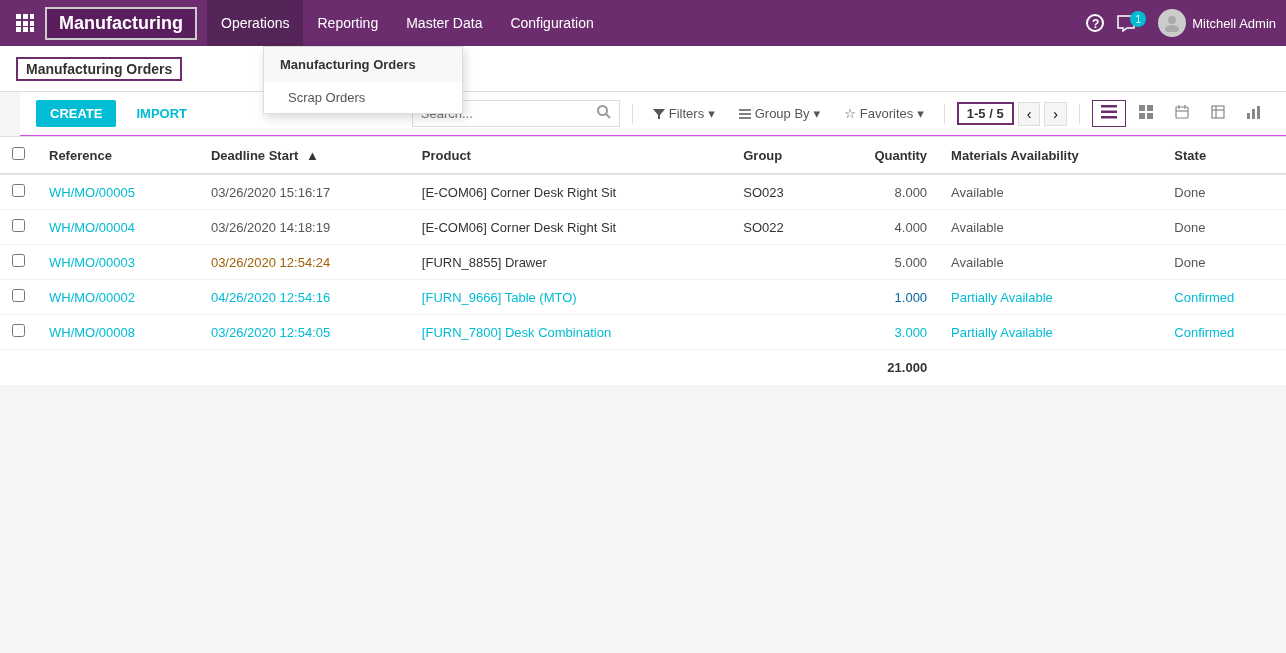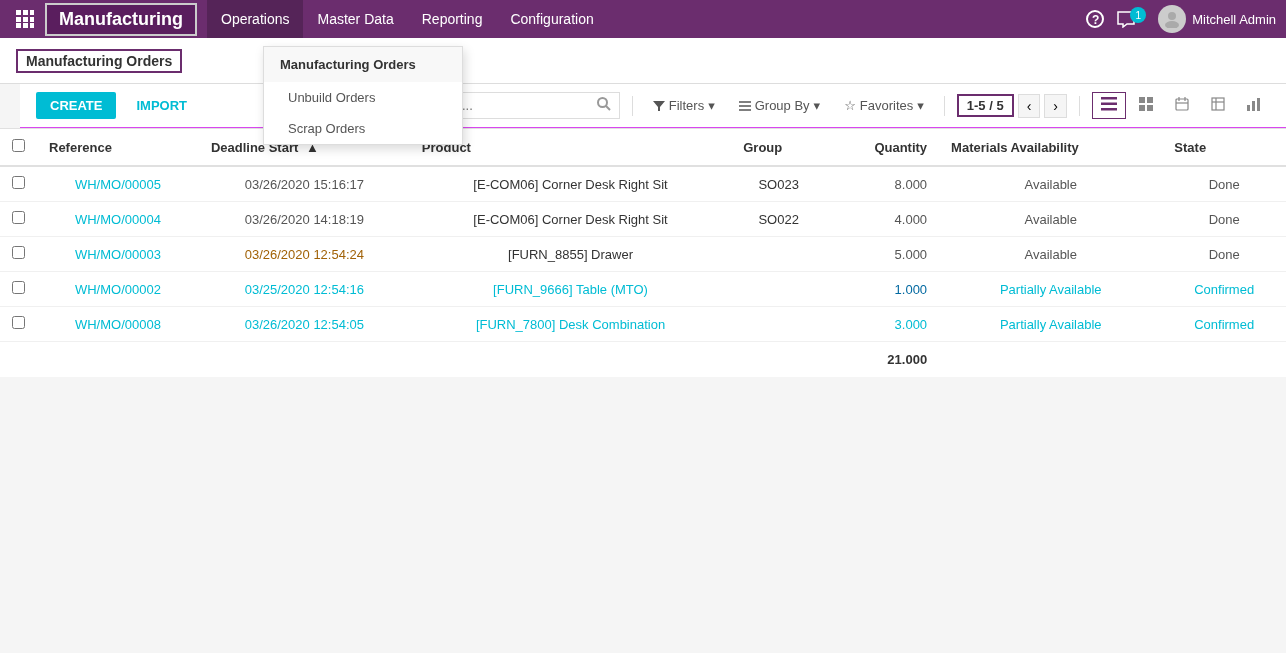--- a/index.html
+++ b/index.html
@@ -3,21 +3,21 @@
   <meta charset="utf-8">
   <style>
     * { box-sizing: border-box; margin: 0; padding: 0; }
     body { font-family: Arial, sans-serif; font-size: 13px; background: #f5f5f5; color: #333; }
 
     
     .navbar {
       background: #6b2d6e;
       display: flex;
       align-items: center;
-      height: 38px;
+      height: 46px;
       padding: 0 10px;
       color: #fff;
     }
     .navbar-grid-icon {
       width: 30px; height: 30px;
       display: flex; align-items: center; justify-content: center;
       cursor: pointer; margin-right: 5px;
     }
     .navbar-brand {
       background: #5a1e5e;
@@ -213,21 +213,20 @@
       white-space: nowrap;
       background: #fff;
     }
     thead th.sortable { cursor: pointer; }
     tbody tr {
       border-bottom: 1px solid #f0f0f0;
     }
     tbody td {
       padding: 9px 12px;
       font-size: 13px;
-      text-align: center;
     }
     .link-cell { color: #00bcd4; cursor: pointer; }
     .confirmed-link { color: #00bcd4; cursor: pointer; font-weight: 500; }
     .done-text { color: #555; }
     .total-row td {
       padding: 10px 12px;
       font-weight: bold;
       font-size: 13px;
       text-align: right;
     }
@@ -251,22 +250,22 @@
         <rect x="7" y="7" width="5" height="5"></rect>
         <rect x="14" y="7" width="4" height="5"></rect>
       <rect x="0" y="13" width="5" height="5"></rect>
         <rect x="7" y="13" width="5" height="5"></rect>
         <rect x="14" y="13" width="4" height="5"></rect>
     </svg>
   </div>
   <div class="navbar-brand">Manufacturing</div>
   <div class="navbar-menu">
     <div class="navbar-menu-item active">Operations</div>
+    <div class="navbar-menu-item">Reporting</div>
     <div class="navbar-menu-item">Master Data</div>
-    <div class="navbar-menu-item">Reporting</div>
     <div class="navbar-menu-item">Configuration</div>
   </div>
   <div class="navbar-right">
     <div class="navbar-icon-btn">
       <svg width="18" height="18" viewBox="0 0 18 18" fill="none" stroke="white" stroke-width="2">
         <circle cx="9" cy="9" r="8"></circle>
         <text x="6" y="14" fill="white" stroke="none" font-size="12" font-weight="bold">?</text>
       </svg>
     </div>
     <div style="position:relative; display:flex; align-items:center;">
@@ -284,21 +283,20 @@
             <ellipse cx="9" cy="15" rx="7" ry="4"></ellipse>
         </svg>
       </div>
       <span>Mitchell Admin</span>
     </div>
   </div>
 </nav>
 
 <div class="dropdown-overlay">
   <div class="dropdown-item selected">Manufacturing Orders</div>
-  <div class="dropdown-sub-item">Unbuild Orders</div>
   <div class="dropdown-sub-item">Scrap Orders</div>
 </div>
 
 <div class="page-header">
   <div class="breadcrumb-area">
     <span class="breadcrumb-text">Manufacturing Orders</span>
   </div>
 </div>
 
 <div class="action-bar">
@@ -491,21 +489,21 @@
     </td>
   </tr>
         <tr>
     <td class="checkbox-col">
       <input type="checkbox" class="check-input" style="">
     </td>
     <td>
       <span class="link-cell">WH/MO/00002</span>
     </td>
     <td>
-      <span style="color:#00bcd4;">03/25/2020 12:54:16</span>
+      <span style="color:#00bcd4;">04/26/2020 12:54:16</span>
     </td>
     <td>
       <span class="link-cell">[FURN_9666] Table (MTO)</span>
     </td>
     <td>
       <span></span>
     </td>
     <td class="qty-col">
       <span style="color:#0369a1;">1.000</span>
     </td>

